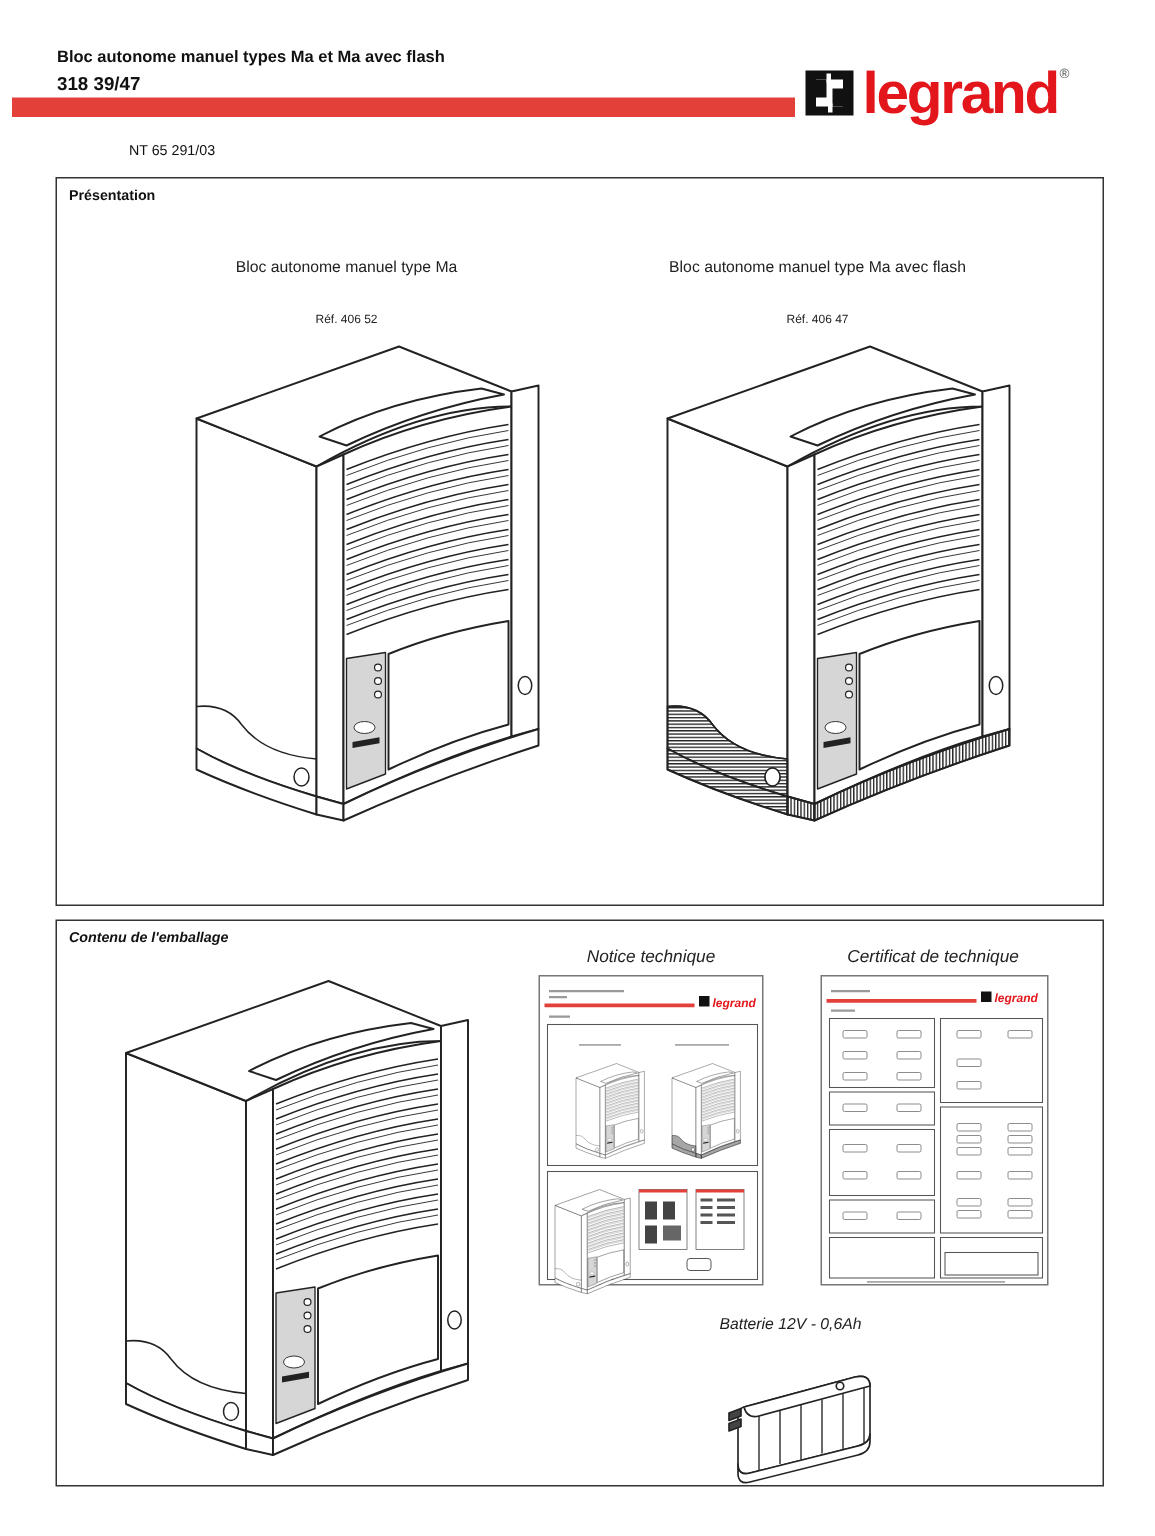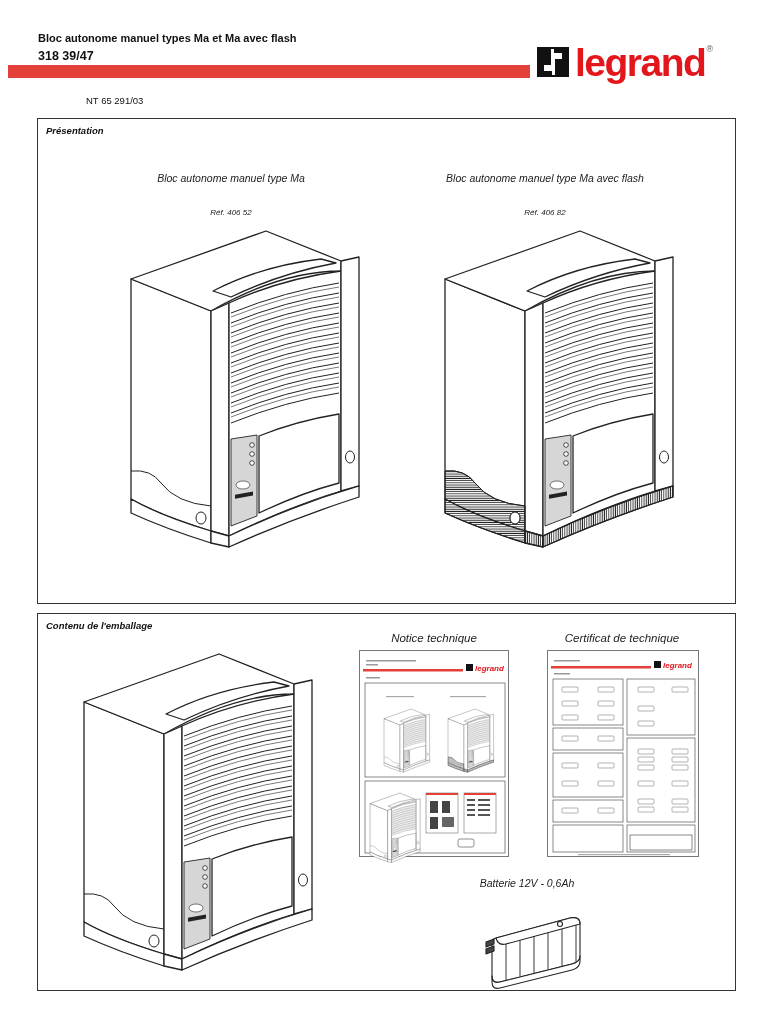--- a/index.html
+++ b/index.html
@@ -8,21 +8,21 @@
   .abs { position: absolute; }
   #doc-title { left: 38px; top: 32px; font-size: 11px; font-weight: bold; }
   #doc-ref { left: 38px; top: 49px; font-size: 12.5px; font-weight: bold; }
   #red-bar { left: 8px; top: 65px; width: 522px; height: 13px; background: #e3403a; }
   #logo { left: 536px; top: 42px; height: 40px; display: flex; align-items: center; }
   #logo-text { font-family: "Liberation Sans", sans-serif; font-weight: bold; font-size: 39px; color: #e3161c; letter-spacing: -1.5px; margin-left: 5px; line-height: 1; }
   #logo-reg { font-size: 9px; color: #555; align-self: flex-start; margin-left: 1px; margin-top: 2px; }
   #nt-ref { left: 38px; top: 95px; font-size: 9.5px; font-weight: normal; margin-left: 48px; }
   .section { position: absolute; border: 1px solid #333; background: #fff; }
   .section-title { position: absolute; left: 8px; top: 6px; font-size: 9.5px; font-weight: bold; }
-  #sec-pres { left: 37px; top: 118px; width: 699px; height: 486px; font-style: italic; }
+  #sec-pres { left: 37px; top: 118px; width: 699px; height: 486px; }
   #sec-cont { left: 37px; top: 613px; width: 699px; height: 378px; font-style: italic; }
   .caption { position: absolute; font-size: 10.5px; color: #222; text-align: center; white-space: nowrap; }
   .caption-sm { position: absolute; font-size: 8px; color: #222; text-align: center; white-space: nowrap; }
   .caption-lg { position: absolute; font-size: 11.5px; color: #222; text-align: center; white-space: nowrap; }
   svg { position: absolute; overflow: visible; }
   .thumb { position: absolute; border: 1px solid #777; background: #fff; }
 </style>
 </head>
 <body>
 
@@ -125,21 +125,21 @@
       <span>Bloc autonome manuel type Ma</span>
     </div>
   <div class="caption-sm" style="left:193px; top:89px; width:0; display:flex; justify-content:center;">
       <span>Réf. 406 52</span>
     </div>
 
   <div class="caption" style="left:507px; top:53px; width:0; display:flex; justify-content:center;">
       <span>Bloc autonome manuel type Ma avec flash</span>
     </div>
   <div class="caption-sm" style="left:507px; top:89px; width:0; display:flex; justify-content:center;">
-      <span>Réf. 406 82</span>
+      <span>Réf. 406 47</span>
     </div>
 
   <svg style="left:93px; top:112px;" width="230" height="320" viewBox="0 0 230 320">
     <use href="#device"></use>
   </svg>
   <svg style="left:407px; top:112px;" width="230" height="320" viewBox="0 0 230 320">
     <use href="#device"></use>
     <use href="#device-flash-base"></use>
   </svg>
 </div>

